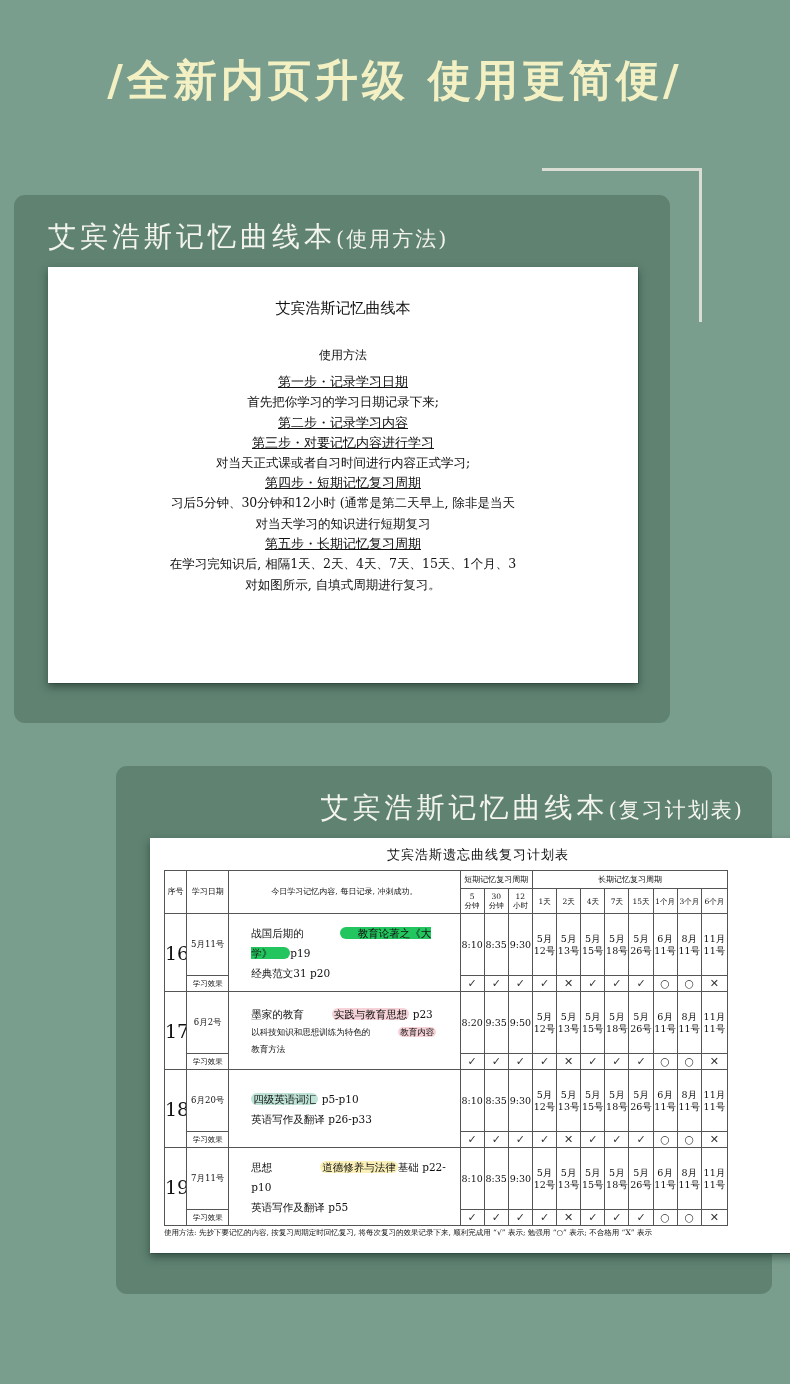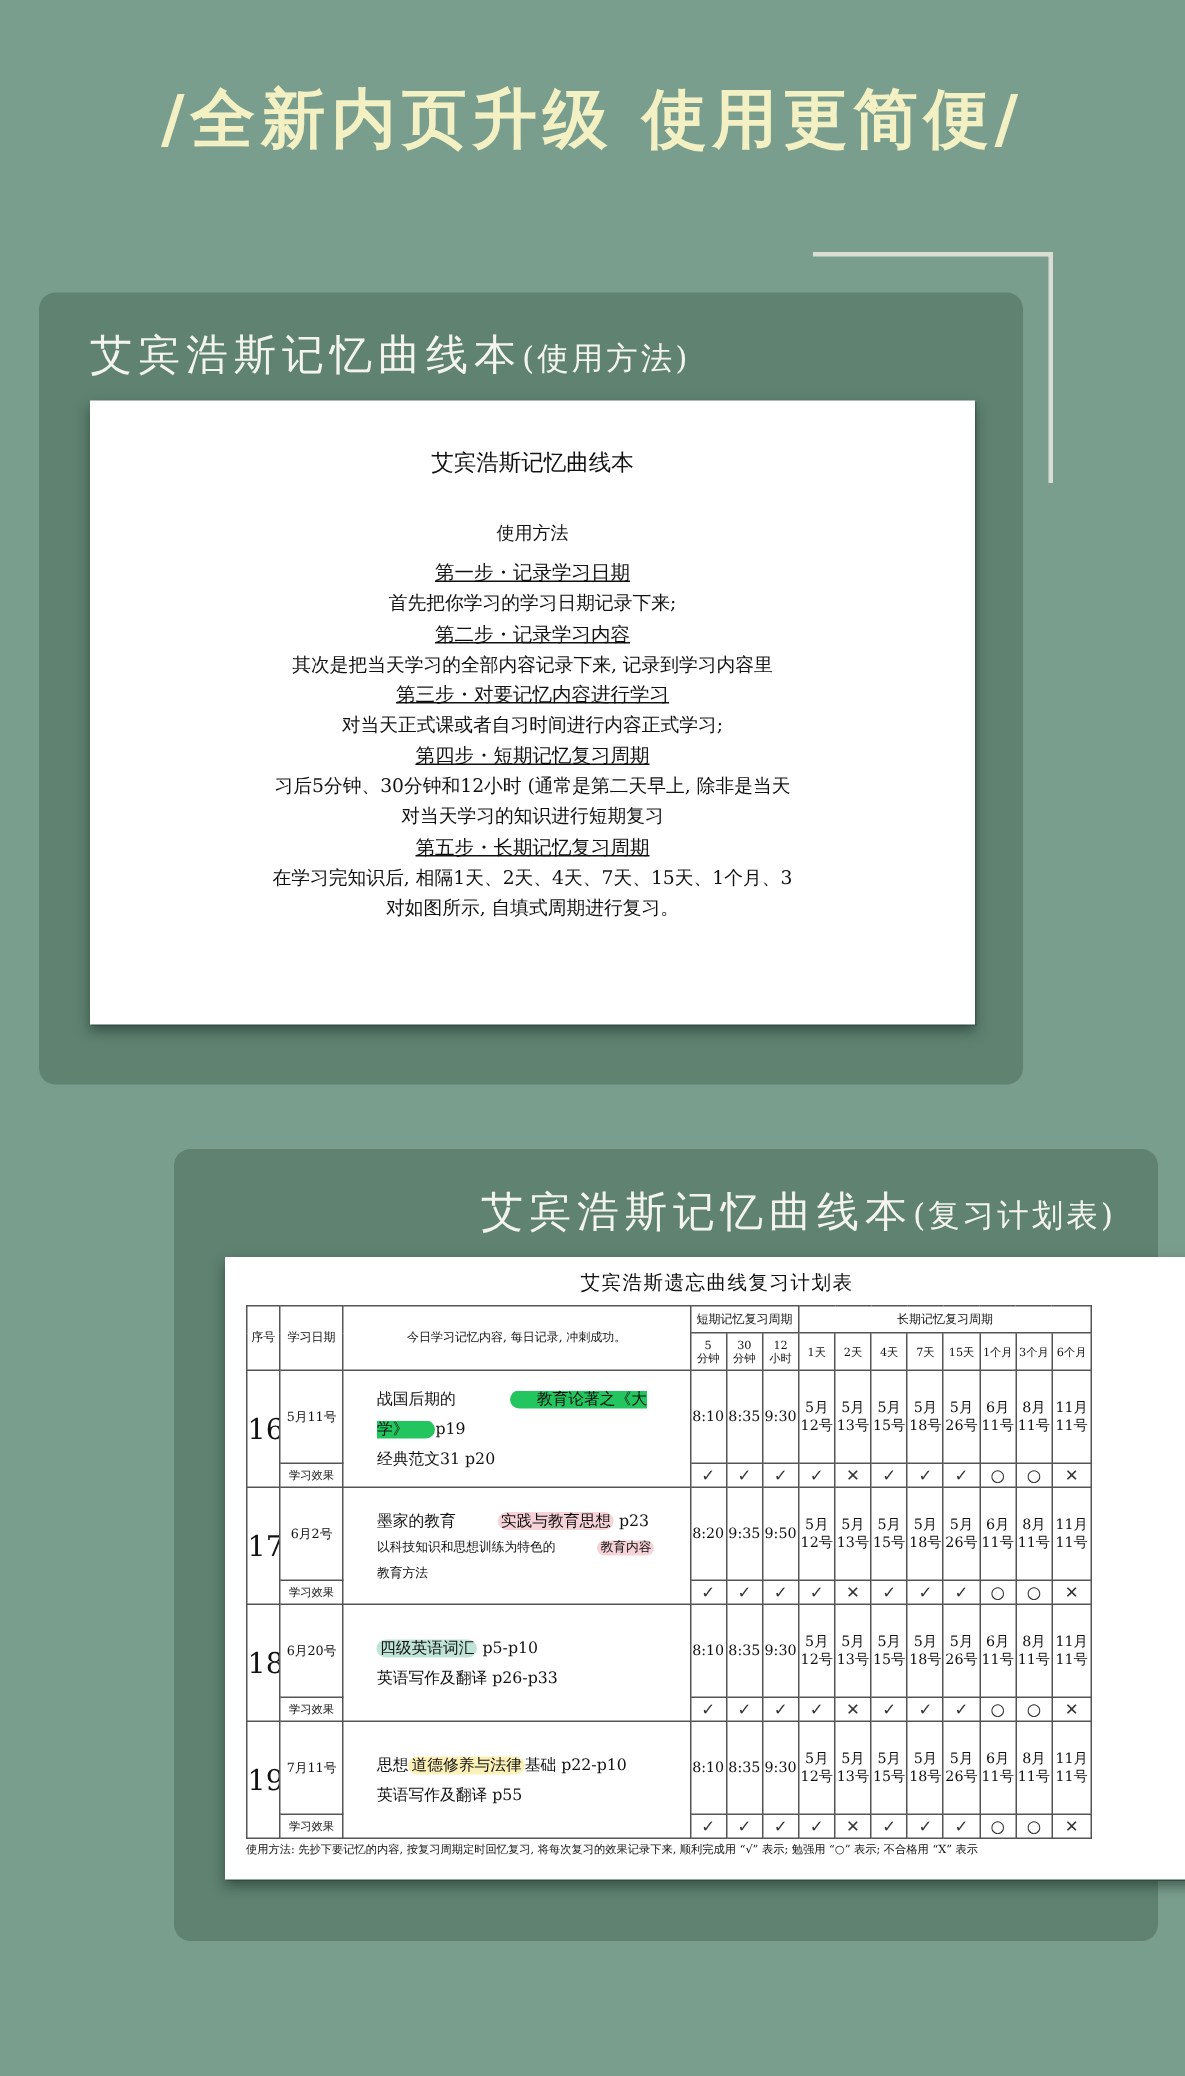--- a/index.html
+++ b/index.html
@@ -12,21 +12,21 @@
   .headline {
     position:absolute; left:0; top:50px; width:790px; height:60px;
     text-align:center; color:#f3f0c4;
     font-family:"DejaVu Sans", sans-serif; font-size:43px; font-weight:bold;
     letter-spacing:4px; line-height:60px; white-space:nowrap;
   }
   .deco-h { position:absolute; left:542px; top:168px; width:160px; height:3px; background:#d9ddd3; }
   .deco-v { position:absolute; left:699px; top:168px; width:3px; height:154px; background:#d9ddd3; }
 
   .panel { position:absolute; background:#5f8271; border-radius:11px; }
-  .panel1 { left:14px; top:195px; width:656px; height:528px;margin-left:12px; }
+  .panel1 { left:14px; top:195px; width:656px; height:528px; }
   .panel2 { left:116px; top:766px; width:656px; height:528px; }
 
   .panel-title {
     position:absolute; color:#f4f4ee; white-space:nowrap;
     font-family:"DejaVu Serif", serif; font-size:28px; letter-spacing:4px; line-height:40px;
   }
   .panel-title .sub { font-size:21px; letter-spacing:2px; }
   .panel1 .panel-title { left:34px; top:22px; }
   .panel2 .panel-title { right:28px; top:22px; }
 
@@ -67,21 +67,21 @@
   .date { font-size:8.5px; }
   .effect-label { font-size:7.5px; height:16px; }
   .content { text-align:left !important; padding-left:22px !important; font-size:10.5px; line-height:20px; }
   .content .small { font-size:8.5px; line-height:17px; }
   .time { font-size:9.5px; font-weight:bold; }
   .lt { font-size:9.5px; line-height:12px; font-weight:bold; }
   .mark { font-size:11px; color:#333; height:16px; }
   .hl-blue { background:#22c55e; border-radius:8px; padding:0 18px;margin-left:36px; }
   .hl-pink { background:#f6d3d8; border-radius:8px; padding:0 2px;margin-left:28px; }
   .hl-green { background:#bfe3d6; border-radius:8px; padding:0 2px; }
-  .hl-yellow { background:#fbf1b8; border-radius:8px; padding:0 2px; }
+  .hl-yellow { background:#fbf1b8; border-radius:8px; padding:0 2px;margin-left:48px; }
   .plan-footer {
     position:absolute; left:14px; top:390px; font-size:7.5px; color:#111; white-space:nowrap;
   }
 </style>
 </head>
 <body>
 
 <div class="headline">/全新内页升级 使用更简便/</div>
 <div class="deco-h"></div>
 <div class="deco-v"></div>
@@ -90,21 +90,20 @@
   <div class="panel-title">
     <span>艾宾浩斯记忆曲线本</span><span class="sub">(使用方法)</span>
   </div>
   <div class="card usage">
     <div class="u-title">艾宾浩斯记忆曲线本</div>
     <div class="u-sub">使用方法</div>
     <div class="steps">
       <div class="step-h">第一步・记录学习日期</div>
       <div class="step-d">首先把你学习的学习日期记录下来;</div>
       <div class="step-h">第二步・记录学习内容</div>
-      <div class="step-d">其次是把当天学习的全部内容记录下来, 记录到学习内容里</div>
       <div class="step-h">第三步・对要记忆内容进行学习</div>
       <div class="step-d">对当天正式课或者自习时间进行内容正式学习;</div>
       <div class="step-h">第四步・短期记忆复习周期</div>
       <div class="step-d">习后5分钟、30分钟和12小时 (通常是第二天早上, 除非是当天</div>
       <div class="step-d">对当天学习的知识进行短期复习</div>
       <div class="step-h">第五步・长期记忆复习周期</div>
       <div class="step-d">在学习完知识后, 相隔1天、2天、4天、7天、15天、1个月、3</div>
       <div class="step-d">对如图所示, 自填式周期进行复习。</div>
     </div>
   </div>

